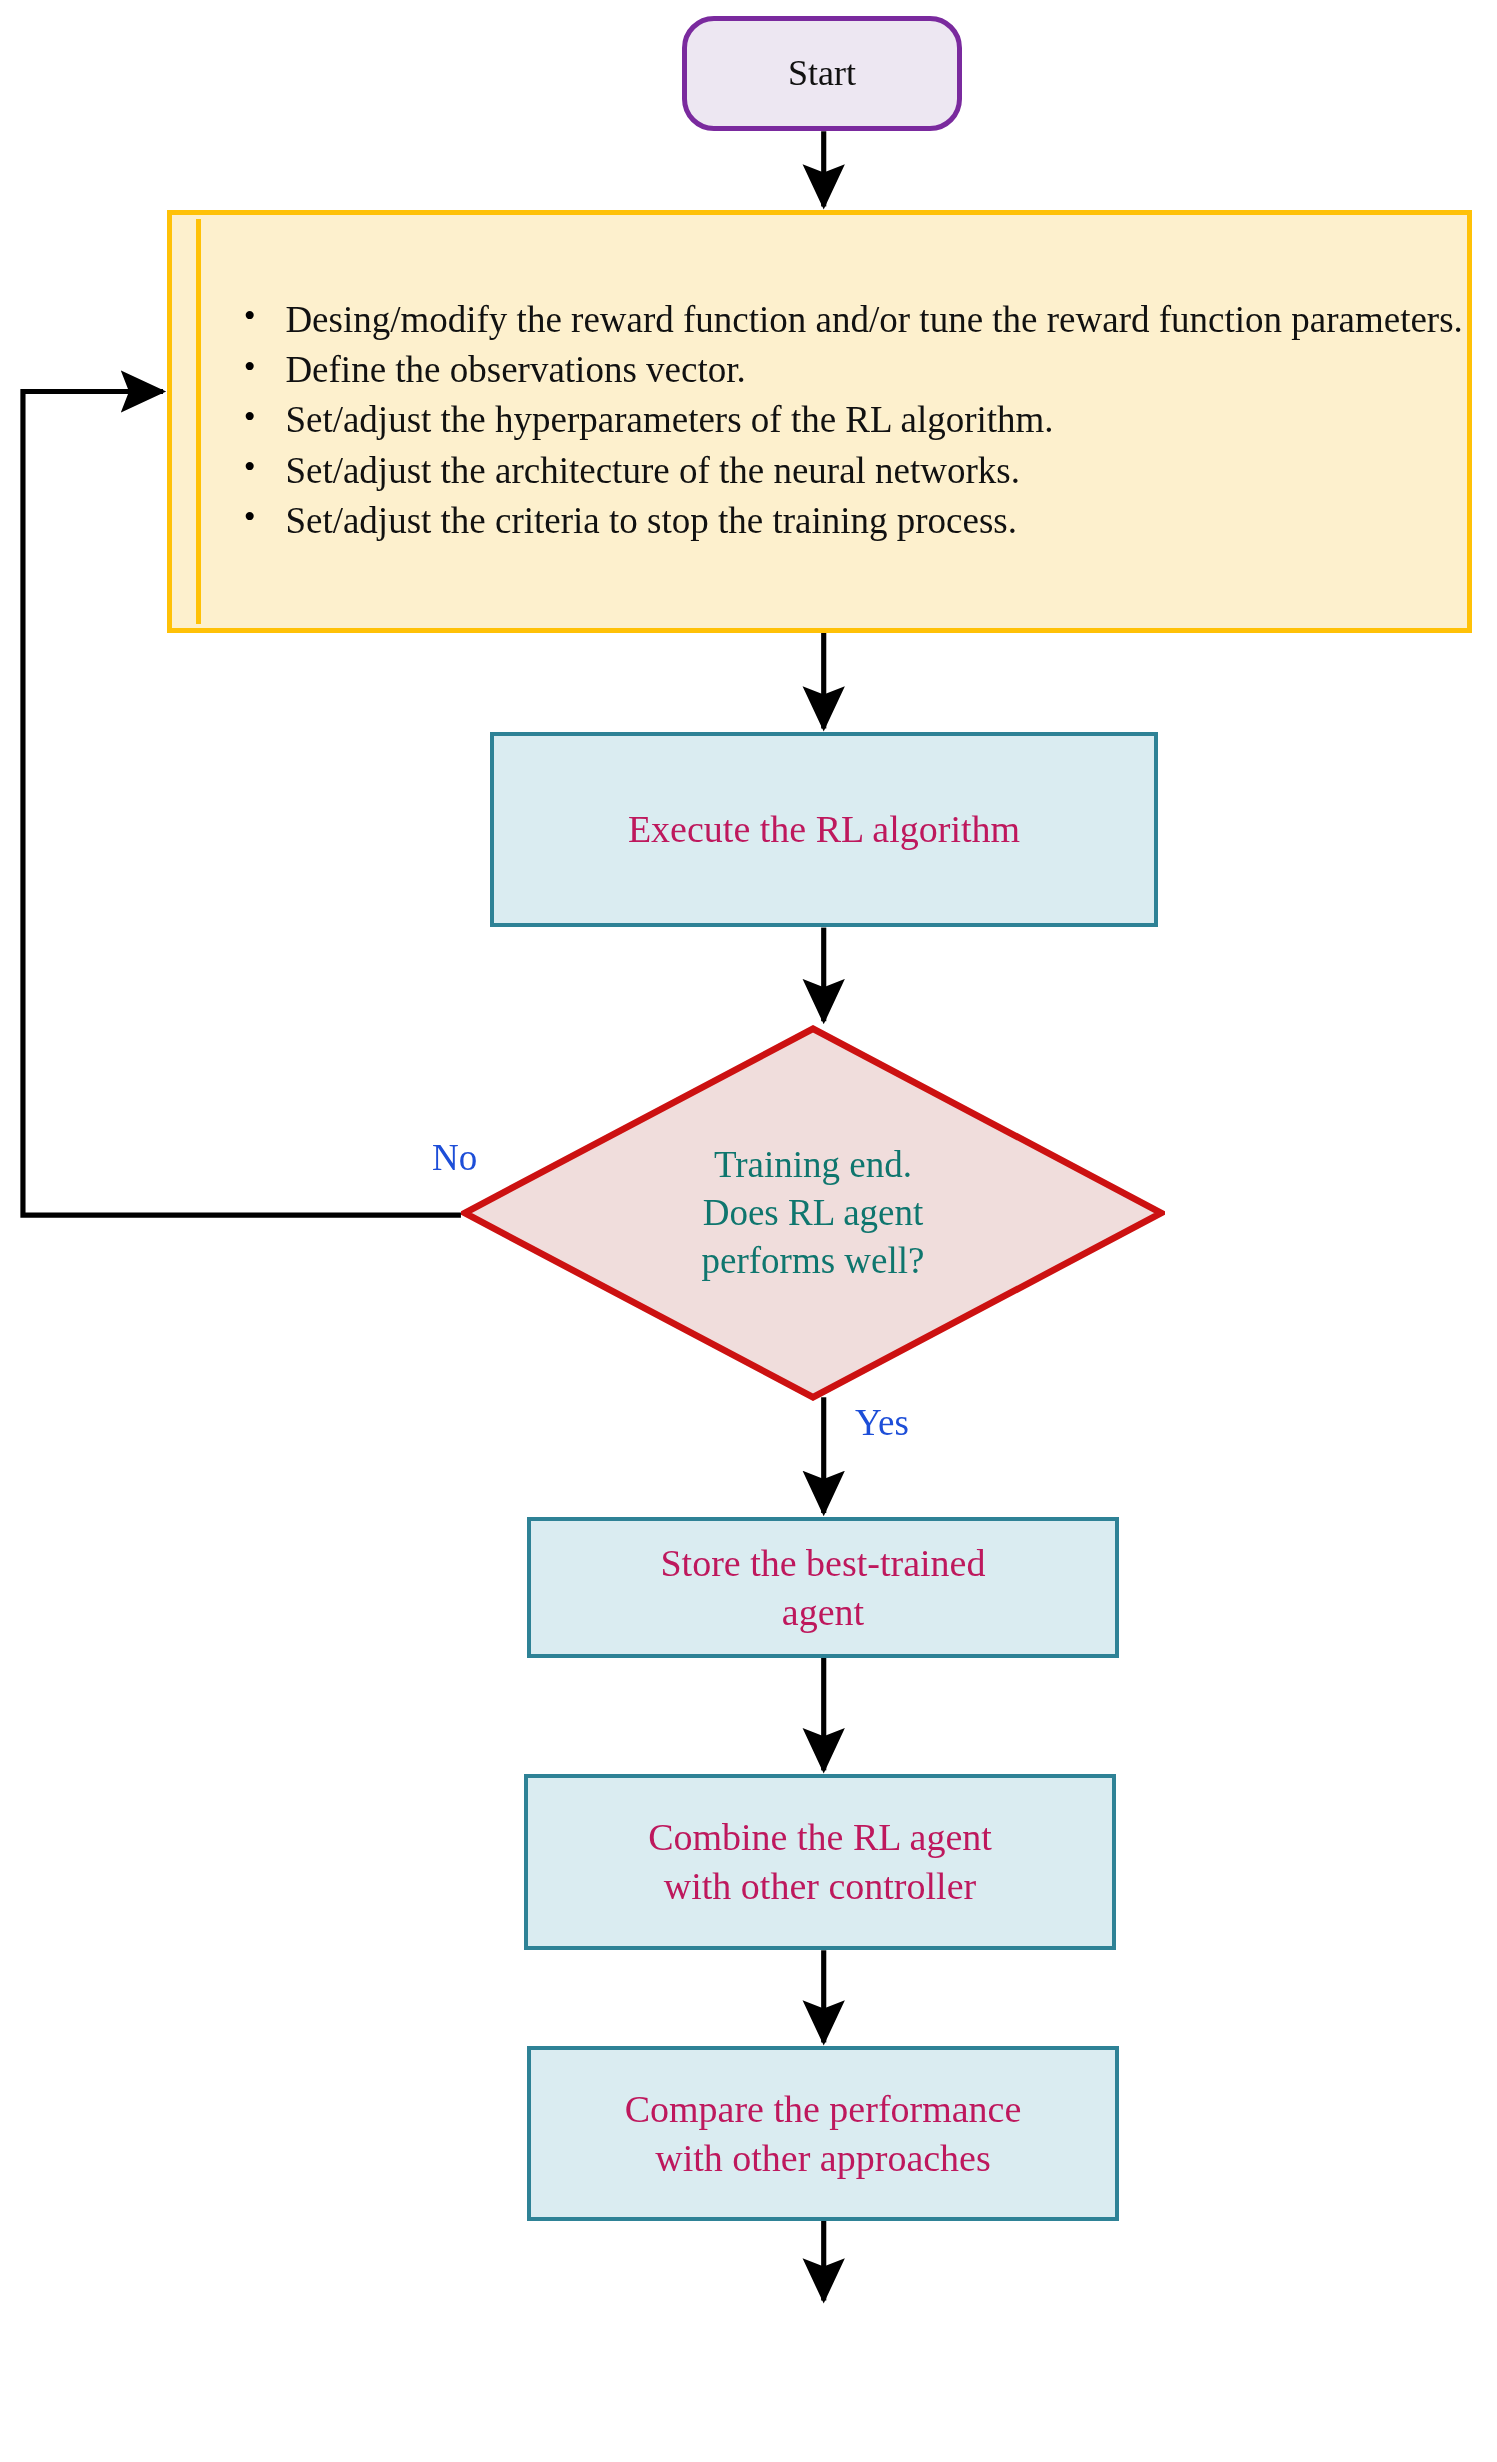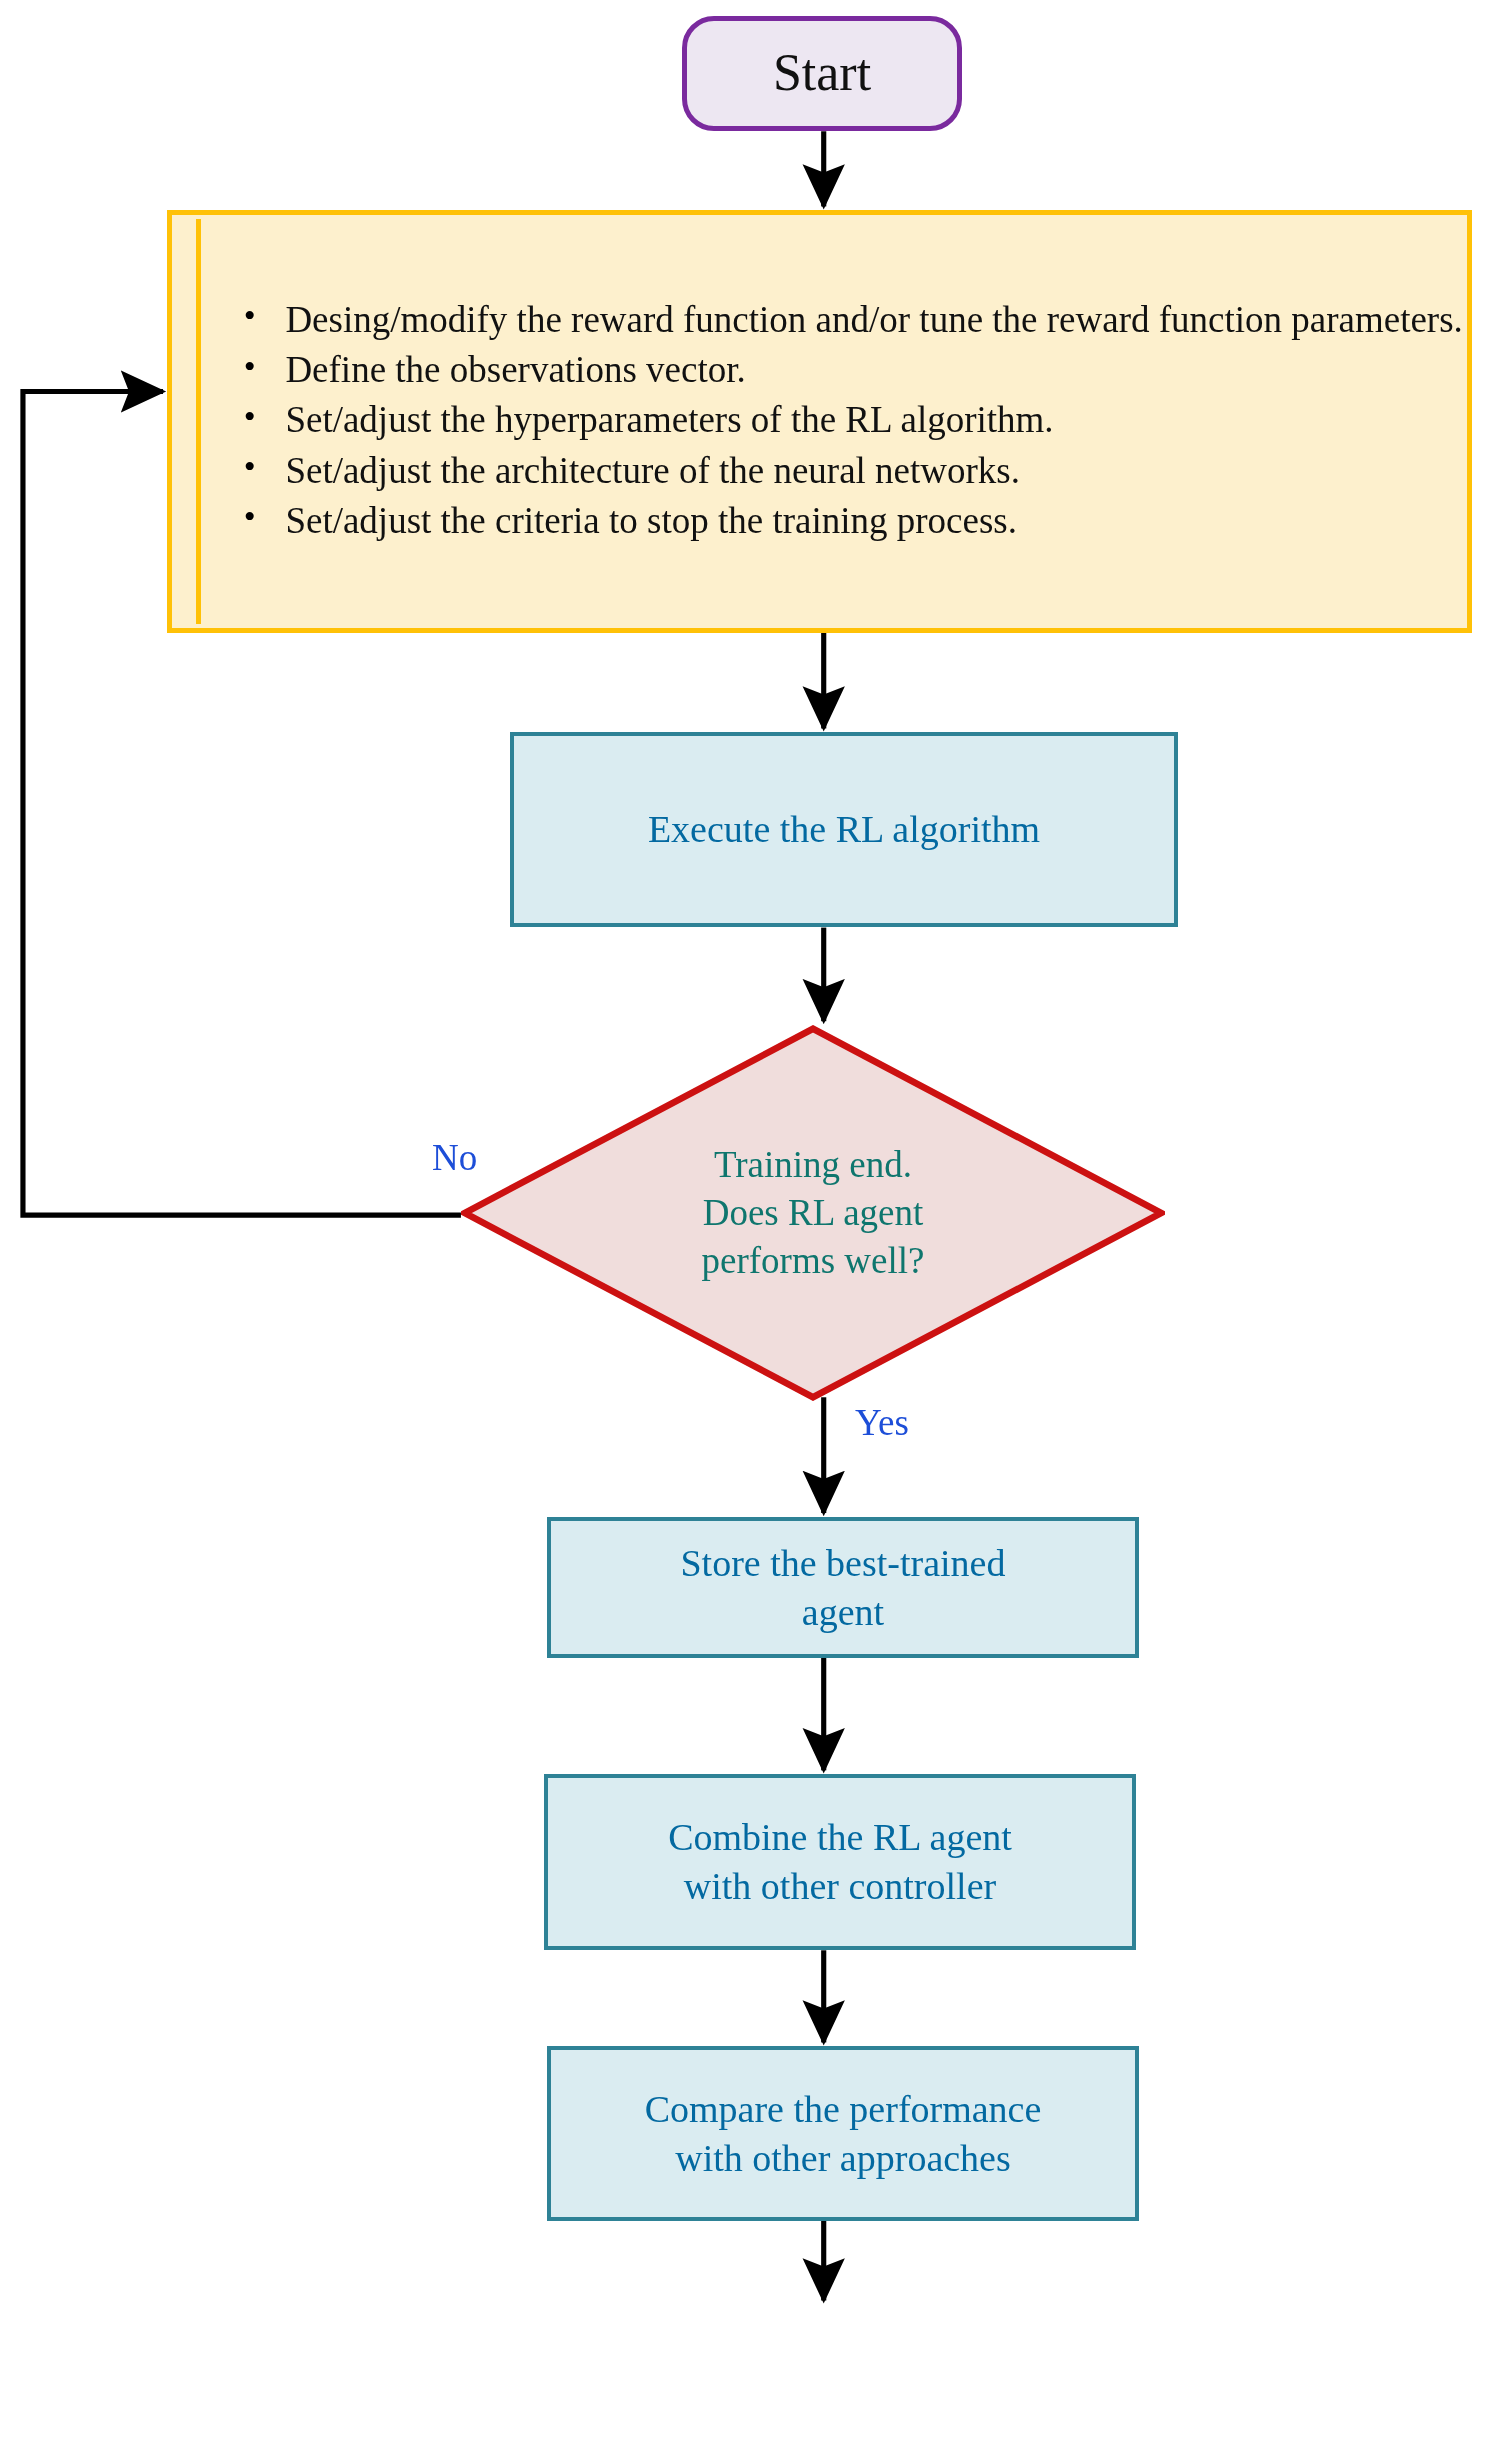--- a/index.html
+++ b/index.html
@@ -36,32 +36,31 @@
     justify-content: center;
     text-align: center;
     line-height: 1.28;
   }
 
   
   .terminal {
     background: #EDE7F2;
     border: 5.2px solid #7A2A9E;
     border-radius: 32px;
-    font-size: 52px;
+    font-size: 36px;
     color: #111111;
   }
 
   
   .process {
     background: #DAECF1;
     border: 4.4px solid #2E8296;
     font-size: 38px;
-    color: #0369a1;
+    color: #be185d;
     padding: 4.4px 13.3px;
-    margin-left: 20px;
   }
 
   
   .tasklist-outer {
     position: absolute;
     box-sizing: border-box;
     background: #FDF0CD;
     border: 5.2px solid #FFC107;
     padding: 4.4px;
   }

